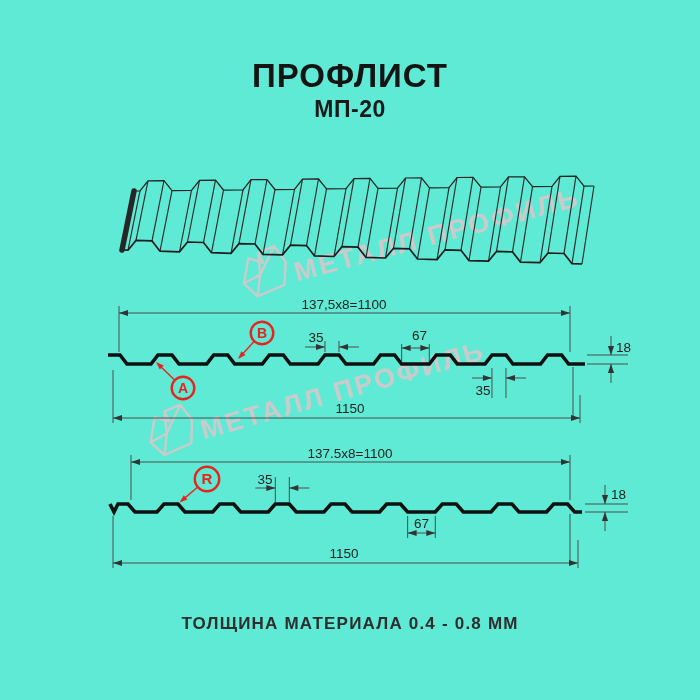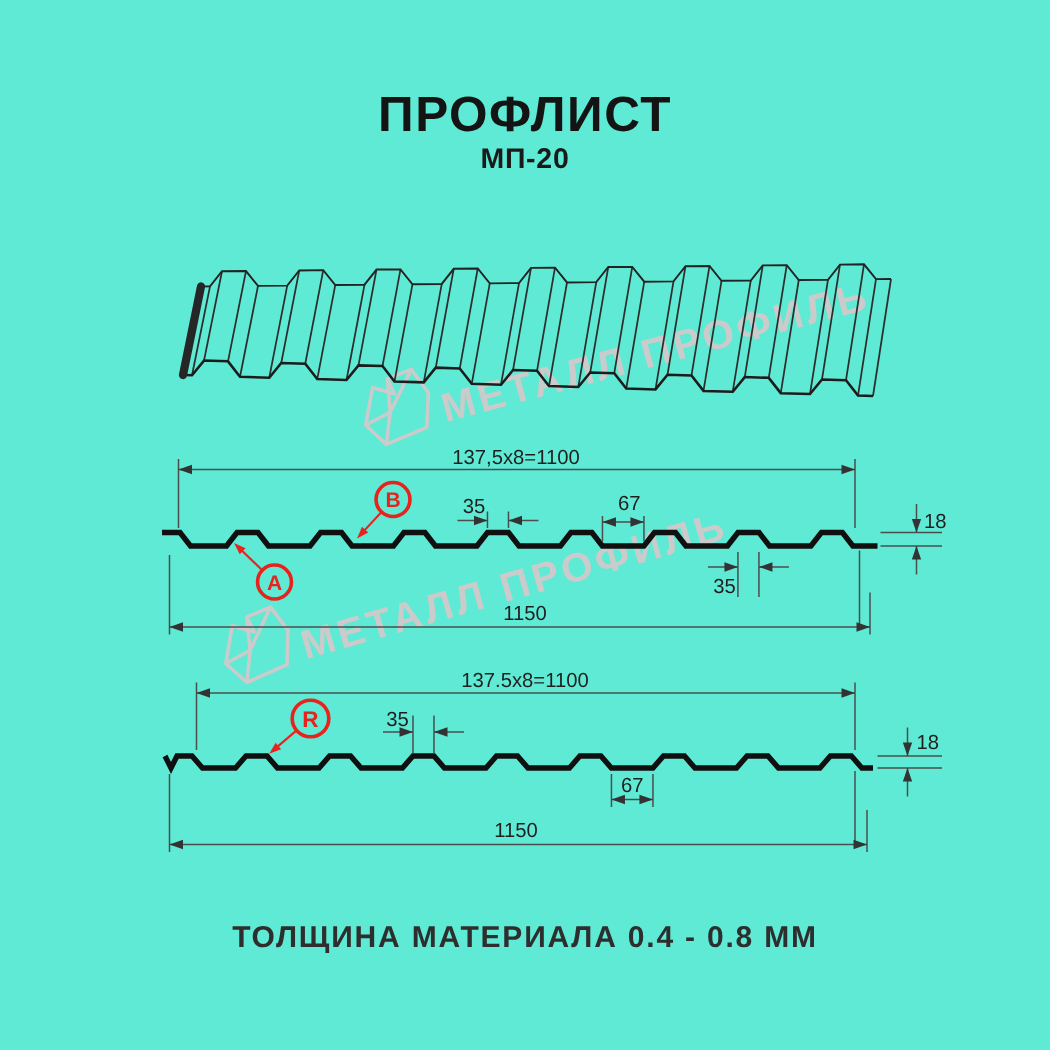--- a/index.html
+++ b/index.html
@@ -1,23 +1,23 @@
 <!DOCTYPE html>
 <html><head>
 <meta charset="utf-8">
 <style>
   html,body{margin:0;padding:0;background:#fff;}
   .stage{width:700px;height:700px;position:relative;background:#5eead4;overflow:hidden;
          font-family:"Liberation Sans",sans-serif;}
   .title{position:absolute;top:57px;left:0;width:100%;text-align:center;
          font-size:33px;font-weight:800;letter-spacing:1px;color:#141414;}
   .subtitle{position:absolute;top:96px;left:0;width:100%;text-align:center;
-         font-size:19px;font-weight:700;letter-spacing:.5px;color:#1a1a1a;}
+         font-size:23px;font-weight:700;letter-spacing:.5px;color:#1a1a1a;}
   .footer{position:absolute;top:614px;left:0;width:100%;text-align:center;
-         font-size:20px;font-weight:600;letter-spacing:1.2px;color:#2e2e2e;}
+         font-size:17px;font-weight:600;letter-spacing:1.2px;color:#2e2e2e;}
   svg{position:absolute;top:0;left:0;}
   svg text{font-family:"Liberation Sans",sans-serif;}
 </style>
 </head>
 <body>
 
 <div class="stage">
   <div class="title">ПРОФЛИСТ</div>
   <div class="subtitle">МП-20</div>
   <svg id="drawing" width="700" height="700" viewBox="0 0 700 700">

